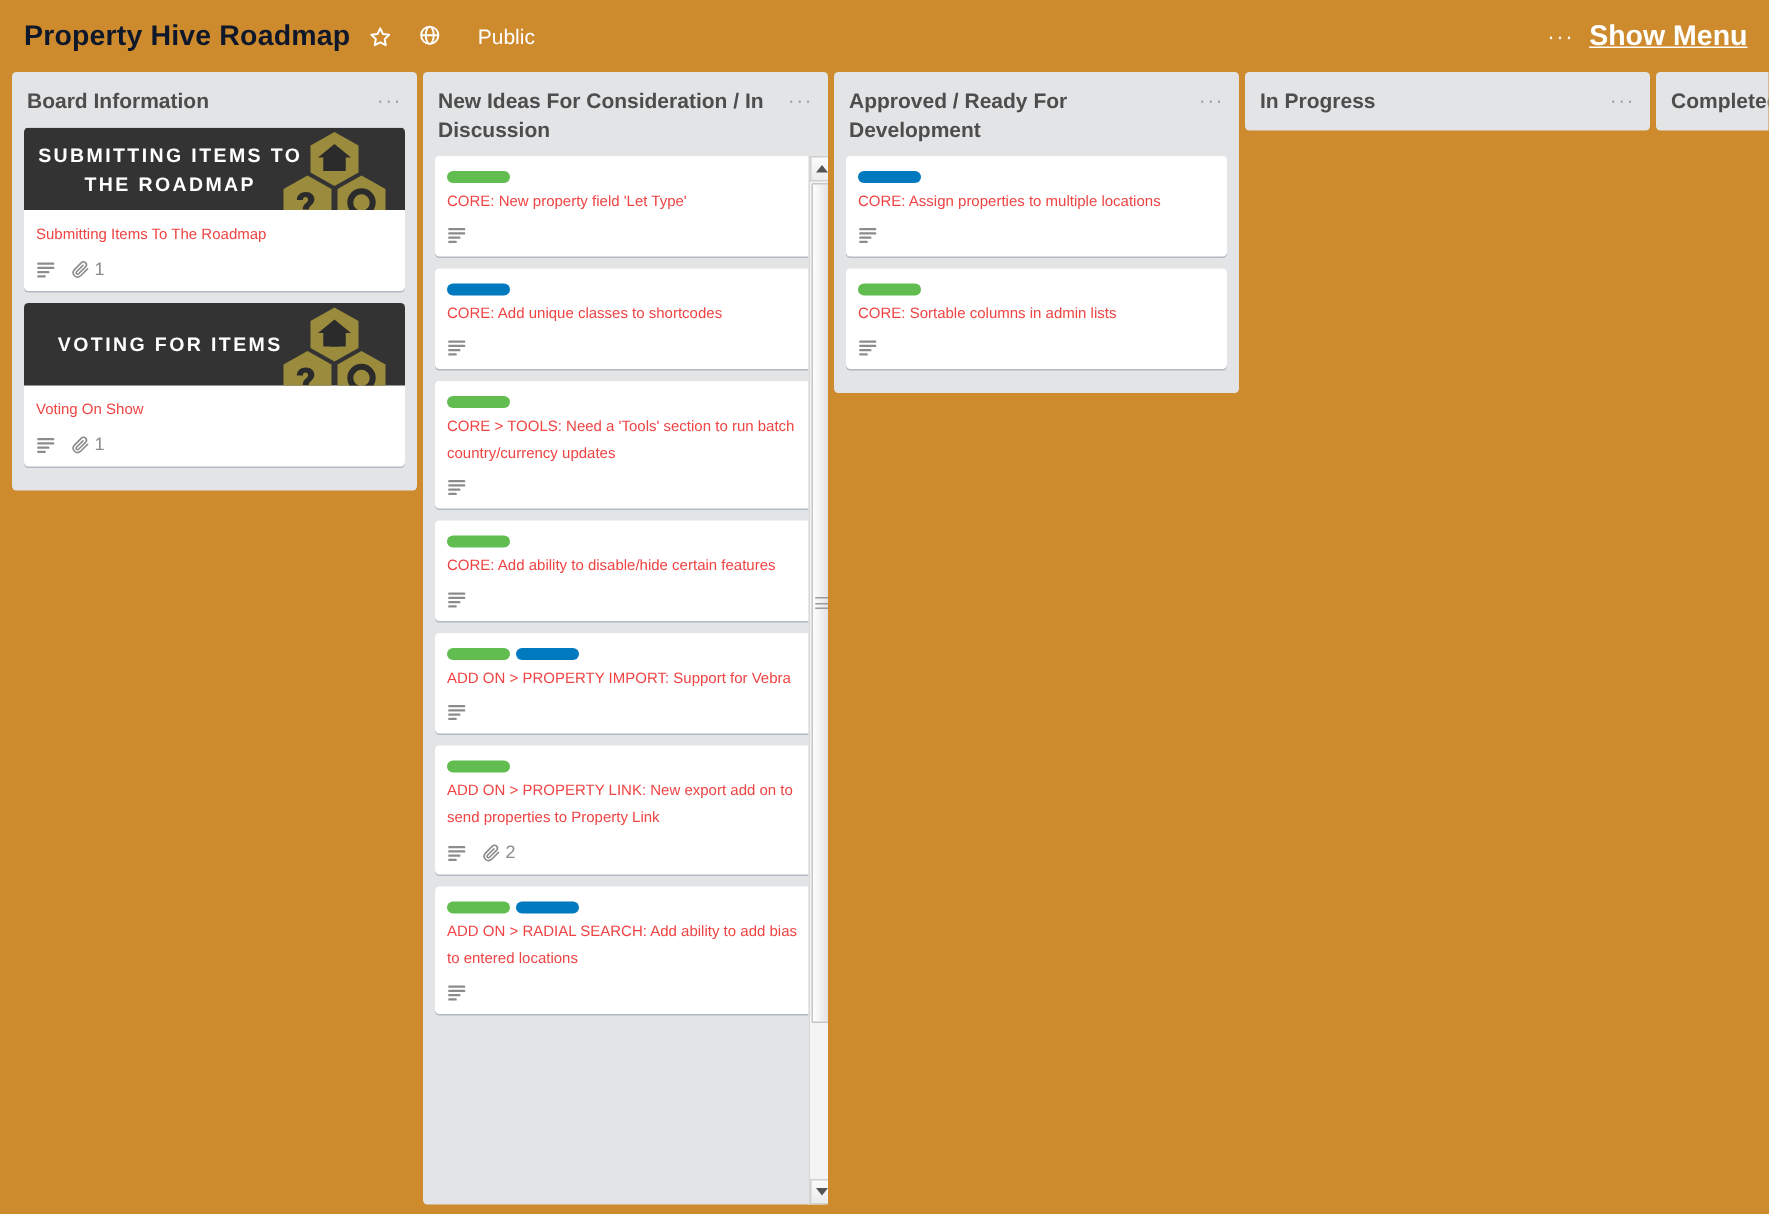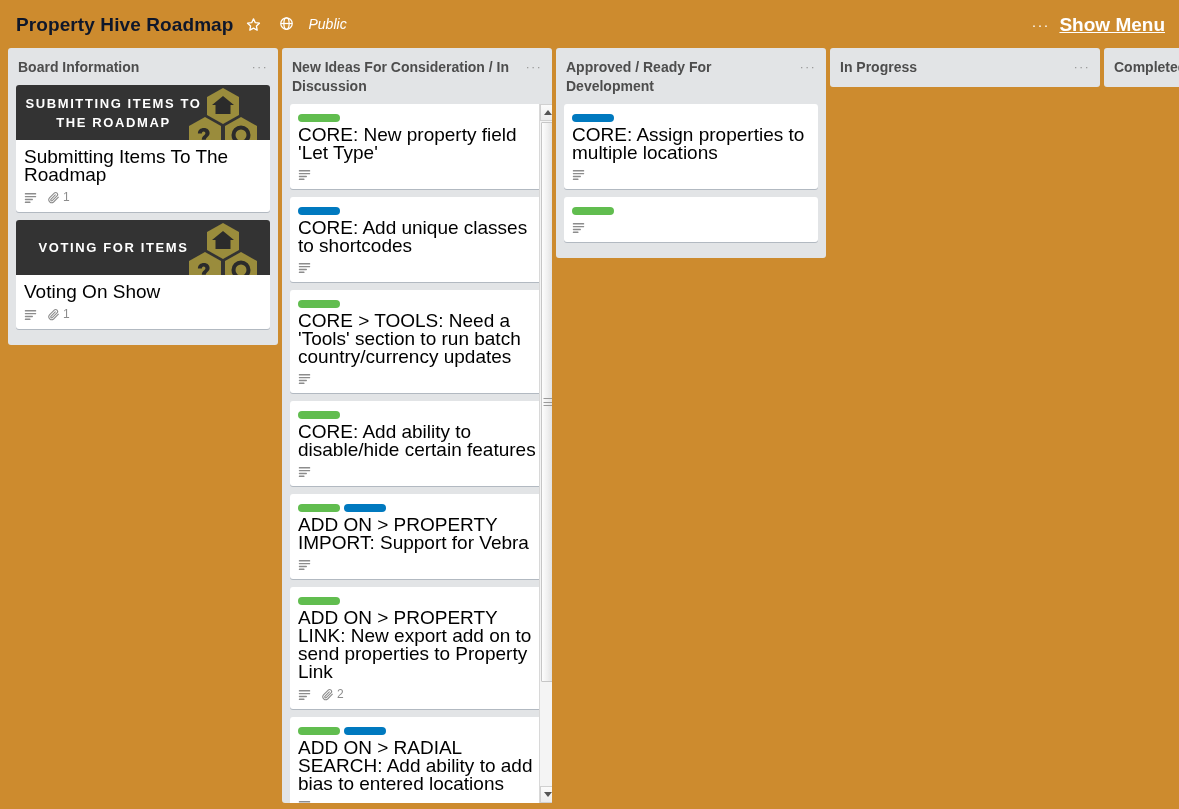--- a/index.html
+++ b/index.html
@@ -40,27 +40,26 @@
     height: 26px;
     padding: 0 6px;
     border-radius: 3px;
     color: #fff;
     cursor: pointer;
   }
   .hdr-btn svg { display: block; }
   .visibility {
     display: inline-flex;
     align-items: center;
-    gap: 15px;
+    gap: 25px;
     height: 26px;
     padding: 0 6px;
     border-radius: 3px;
     margin-left: 6px;
     cursor: pointer;
-    font-style: italic;
   }
   .visibility span {
     font-size: 14px;
     color: #ffffff;
     line-height: 1;
   }
   .hdr-right {
     margin-left: auto;
     display: flex;
     align-items: center;
@@ -155,22 +154,22 @@
     gap: 4px;
     padding: 4px 0 2px 0;
   }
   .label-pill {
     width: 42px;
     height: 8px;
     border-radius: 4px;
   }
 
   .card-title {
-    font-size: 19px;
-    color: #000000;
+    font-size: 10px;
+    color: #ef4444;
     line-height: 18px;
     padding: 2px 0 2px 0;
     word-wrap: break-word;
   }
 
   .badges {
     display: flex;
     align-items: center;
     gap: 4px;
     padding: 4px 0 4px 0;
@@ -595,20 +594,21 @@
                 </span>
               </span>
             </div>
           </div>
         </div>
         <div class="card">
           <div class="card-body">
             <div class="labels">
               <span class="label-pill" style="background:#61bd4f"></span>
             </div>
+            <div class="card-title">CORE: Sortable columns in admin lists</div>
             <div class="badges">
               <span class="badge">
                 <span>
     <svg width="13" height="13" viewBox="0 0 16 16" fill="#8c8c8c">
       <rect x="1" y="2.5" width="14" height="1.8" rx="0.7"></rect>
       <rect x="1" y="6" width="14" height="1.8" rx="0.7"></rect>
       <rect x="1" y="9.5" width="10" height="1.8" rx="0.7"></rect>
       <rect x="1" y="13" width="7" height="1.8" rx="0.7"></rect>
     </svg>
                 </span>

